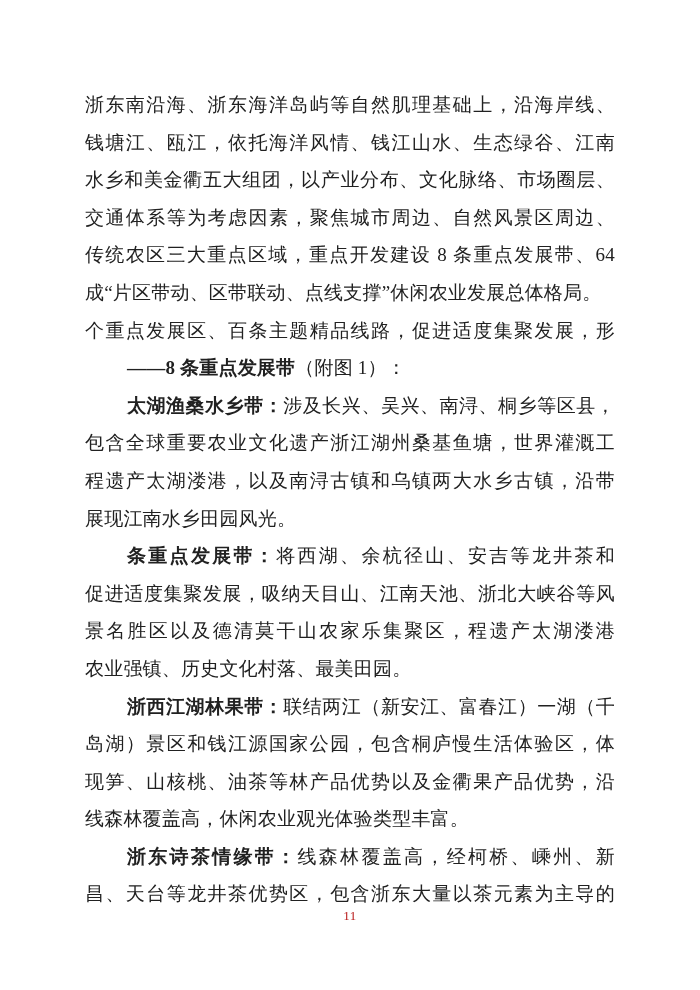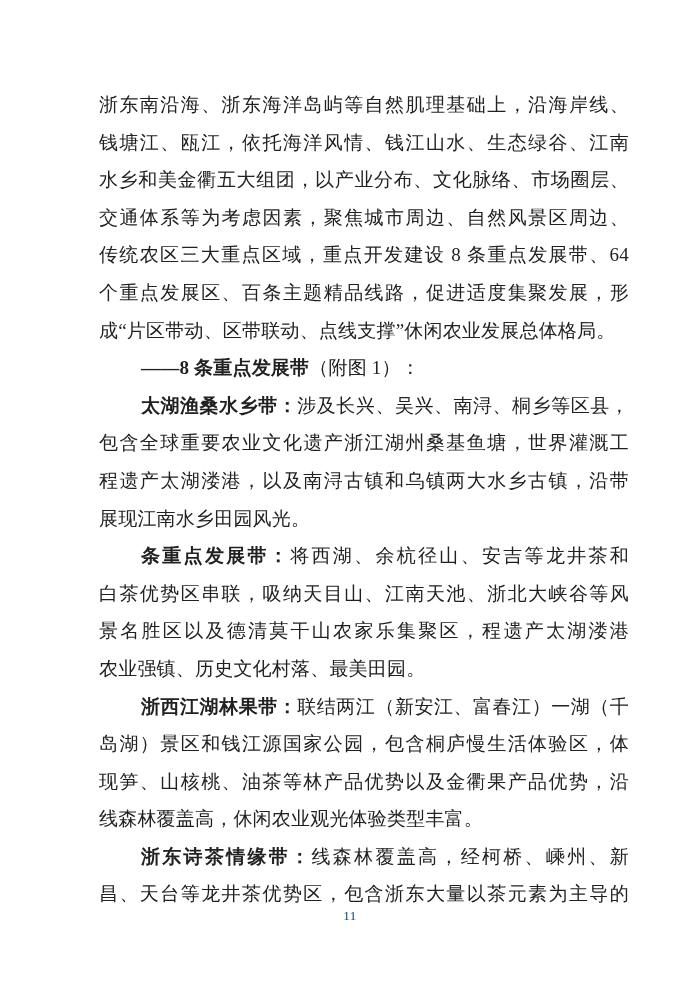--- a/index.html
+++ b/index.html
@@ -11,21 +11,21 @@
     position: relative;
     width: 700px;
     height: 990px;
     background: #ffffff;
     overflow: hidden;
     font-family: "Liberation Serif", "DejaVu Serif", serif;
     color: #212121;
   }
   .text-body {
     position: absolute;
-    left: 99px;
+    left: 85px;
     top: 86px;
     width: 530px;
   }
   .line {
     font-size: 19px;
     line-height: 37.6px;
     height: 37.6px;
     white-space: nowrap;
     text-align: justify;
     text-align-last: justify;
@@ -43,43 +43,43 @@
   .line .bold {
     font-weight: 700;
   }
   .page-footer {
     position: absolute;
     left: 0;
     top: 908px;
     width: 700px;
     text-align: center;
     font-size: 13px;
-    color: #0c4a6e;
+    color: #b91c1c;
     letter-spacing: 0.5px;
   }
 </style>
 </head>
 <body>
 
 <div class="page">
   <div class="text-body">
       <div class="line"><span>浙东南沿海、浙东海洋岛屿等自然肌理基础上，沿海岸线、</span></div>
       <div class="line"><span>钱塘江、瓯江，依托海洋风情、钱江山水、生态绿谷、江南</span></div>
       <div class="line"><span>水乡和美金衢五大组团，以产业分布、文化脉络、市场圈层、</span></div>
       <div class="line"><span>交通体系等为考虑因素，聚焦城市周边、自然风景区周边、</span></div>
       <div class="line"><span>传统农区三大重点区域，重点开发建设 8 条重点发展带、64</span></div>
+      <div class="line no-stretch"><span>成“片区带动、区带联动、点线支撑”休闲农业发展总体格局。</span></div>
       <div class="line"><span>个重点发展区、百条主题精品线路，促进适度集聚发展，形</span></div>
-      <div class="line no-stretch"><span>成“片区带动、区带联动、点线支撑”休闲农业发展总体格局。</span></div>
       <div class="line indent no-stretch"><span class="bold">——8 条重点发展带</span><span>（附图 1）：</span></div>
       <div class="line indent"><span class="bold">太湖渔桑水乡带：</span><span>涉及长兴、吴兴、南浔、桐乡等区县，</span></div>
       <div class="line"><span>包含全球重要农业文化遗产浙江湖州桑基鱼塘，世界灌溉工</span></div>
       <div class="line"><span>程遗产太湖溇港，以及南浔古镇和乌镇两大水乡古镇，沿带</span></div>
       <div class="line no-stretch"><span>展现江南水乡田园风光。</span></div>
       <div class="line indent"><span class="bold">条重点发展带：</span><span>将西湖、余杭径山、安吉等龙井茶和</span></div>
-      <div class="line"><span>白茶优势区串联，吸纳天目山、江南天池、浙北大峡谷等风</span></div>
+      <div class="line"><span>促进适度集聚发展，吸纳天目山、江南天池、浙北大峡谷等风</span></div>
       <div class="line"><span>景名胜区以及德清莫干山农家乐集聚区，程遗产太湖溇港</span></div>
       <div class="line no-stretch"><span>农业强镇、历史文化村落、最美田园。</span></div>
       <div class="line indent"><span class="bold">浙西江湖林果带：</span><span>联结两江（新安江、富春江）一湖（千</span></div>
       <div class="line"><span>岛湖）景区和钱江源国家公园，包含桐庐慢生活体验区，体</span></div>
       <div class="line"><span>现笋、山核桃、油茶等林产品优势以及金衢果产品优势，沿</span></div>
       <div class="line no-stretch"><span>线森林覆盖高，休闲农业观光体验类型丰富。</span></div>
       <div class="line indent"><span class="bold">浙东诗茶情缘带：</span><span>线森林覆盖高，经柯桥、嵊州、新</span></div>
       <div class="line"><span>昌、天台等龙井茶优势区，包含浙东大量以茶元素为主导的</span></div>
     </div>
   <div class="page-footer">11</div>

